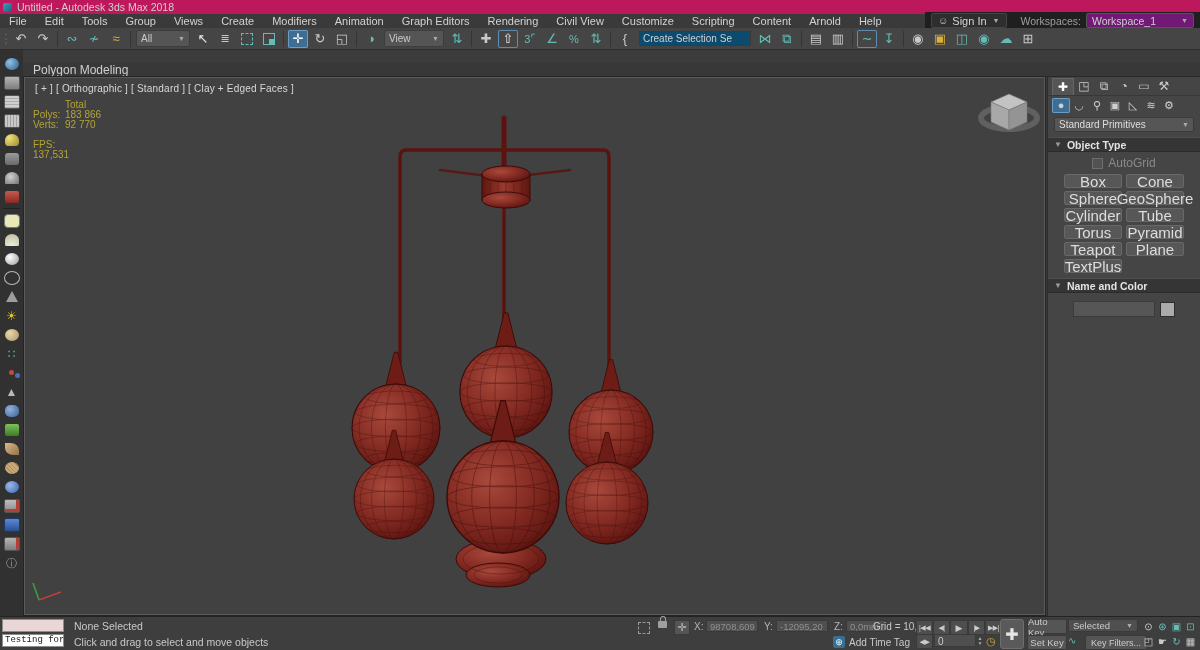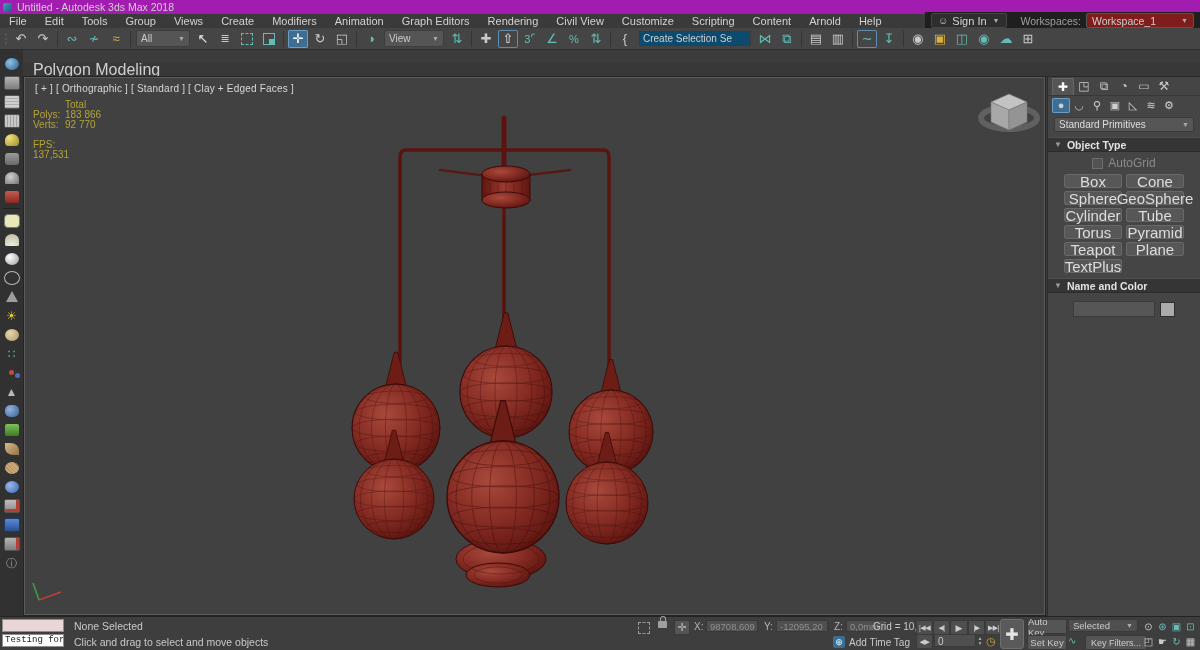--- a/index.html
+++ b/index.html
@@ -1,32 +1,32 @@
 <!DOCTYPE html>
 <html><head>
 <meta charset="utf-8">
 <style>
   html,body{margin:0;padding:0;background:#2a2a2a;}
   #app{position:relative;width:1200px;height:650px;background:#3c3c3c;overflow:hidden;
        font-family:"Liberation Sans",sans-serif;font-size:11px;color:#d6d6d6;cursor:default;}
   .abs{position:absolute;}
   
-  #titlebar{left:0;top:0;width:1200px;height:14px;background:#a21caf;display:flex;align-items:center;}
+  #titlebar{left:0;top:0;width:1200px;height:14px;background:#be185d;display:flex;align-items:center;}
   #applogo{width:9px;height:9px;margin:0 5px 0 3px;border-radius:2px;
            background:linear-gradient(135deg,#37a0b4,#1b5f86);}
   #titletext{font-size:10.5px;color:#cfcfcf;}
   
   #menubar{left:0;top:14px;width:1200px;height:14px;background:#3a3a3a;display:flex;align-items:center;border-bottom:1px solid #2a2a2a;}
   .menu-item{padding:0 9px;line-height:14px;color:#d2d2d2;font-size:11px;white-space:nowrap;}
   #acct{position:absolute;right:0;top:-2px;height:17px;display:flex;align-items:center;background:#1f1f1f;padding:0 6px;}
   #signin{display:flex;align-items:center;background:#2e2e2e;border:1px solid #454545;border-radius:2px;height:13px;padding:0 6px;margin-right:14px;}
   #signin .glyph{color:#bdbdbd;font-size:10px;margin-right:4px;}
   .dd-arrow{font-size:7px;color:#aaa;margin-left:6px;}
   #wslabel{color:#9f9f9f;margin-right:5px;font-size:10.5px;}
-  #wsdrop{display:flex;align-items:center;background:#7f1d1d;border:1px solid #555;border-radius:2px;height:13px;padding:0 5px;width:96px;justify-content:space-between;color:#cfcfcf;font-size:10.5px;}
+  #wsdrop{display:flex;align-items:center;background:#701a75;border:1px solid #555;border-radius:2px;height:13px;padding:0 5px;width:96px;justify-content:space-between;color:#cfcfcf;font-size:10.5px;}
   
   #toolbar{left:0;top:28px;width:1200px;height:22px;background:#454545;border-bottom:1px solid #2e2e2e;display:flex;align-items:center;padding-left:2px;box-sizing:border-box;}
   .ti{display:inline-flex;width:20px;height:18px;align-items:center;justify-content:center;
       font-size:13px;color:#c9c9c9;margin:0 1px;border-radius:2px;flex:none;}
   .ti.small{font-size:11px;}
   .ti.active{background:#3e6e93;box-shadow:inset 0 0 0 1px #6b9cc3;color:#fff;}
   .ti.snapon{box-shadow:inset 0 0 0 1px #5b8db4;}
   .teal{color:#63bdb6;} .yellow{color:#d8b13c;} .white{color:#e8e8e8;}
   .tsep{width:1px;height:16px;background:#343434;margin:0 3px;flex:none;}
   .tdrop{display:inline-flex;align-items:center;justify-content:space-between;background:#555;height:15px;
@@ -35,21 +35,21 @@
   .boxwin{width:10px;height:10px;border:1px solid #63bdb6;position:relative;flex:none;}
   .boxwin::after{content:"";position:absolute;right:0;bottom:0;width:5px;height:5px;background:#63bdb6;}
   #selset-field{width:104px;height:13px;background:#0c4a6e;border:1px solid #3a3a3a;color:#cfcfcf;
                 font-size:10px;padding:0 3px;margin:0 3px;font-family:"Liberation Sans",sans-serif;flex:none;}
   
   #ribbontabs{left:23px;top:50px;width:1177px;height:13px;background:#2e2e2e;display:flex;align-items:flex-end;}
   .rtab{padding:0 14px;line-height:13px;color:#9f9f9f;font-size:10.5px;}
   .rtab.active{background:#4c4c4c;color:#e8e8e8;}
   #ribbonpill{display:flex;align-items:center;background:#1f1f1f;border-radius:6px;height:9px;margin:0 0 2px 8px;padding:0 5px;color:#ddd;font-size:7px;}
   #ribbonrow2{left:23px;top:63px;width:1177px;height:13px;background:#383838;display:flex;align-items:center;border-bottom:1px solid #2a2a2a;}
-  #panel-label{margin-left:10px;color:#cfcfcf;font-size:16px;}
+  #panel-label{margin-left:10px;color:#cfcfcf;font-size:12px;}
   
   #lefttb{left:0;top:50px;width:23px;height:566px;background:#313131;display:flex;flex-direction:column;align-items:center;padding-top:4px;box-sizing:border-box;}
   .li{width:19px;height:19px;display:flex;align-items:center;justify-content:center;flex:none;}
   .lic{width:14px;height:12px;border-radius:2px;}
   .lsep{width:17px;height:1px;background:#222;margin:2px 0;flex:none;}
   .ltxt{font-size:12px;line-height:12px;}
   
   #viewport{left:24px;top:77px;width:1021px;height:538px;background:#414141;border:1px solid #5b5b5b;box-shadow:0 0 0 1px #242424;box-sizing:border-box;}
   #vplabel{left:10px;top:5px;font-size:10px;color:#d8d8d8;letter-spacing:0.2px;}
   #vpstats{left:8px;top:22px;font-size:10px;color:#b3a435;line-height:10px;}

